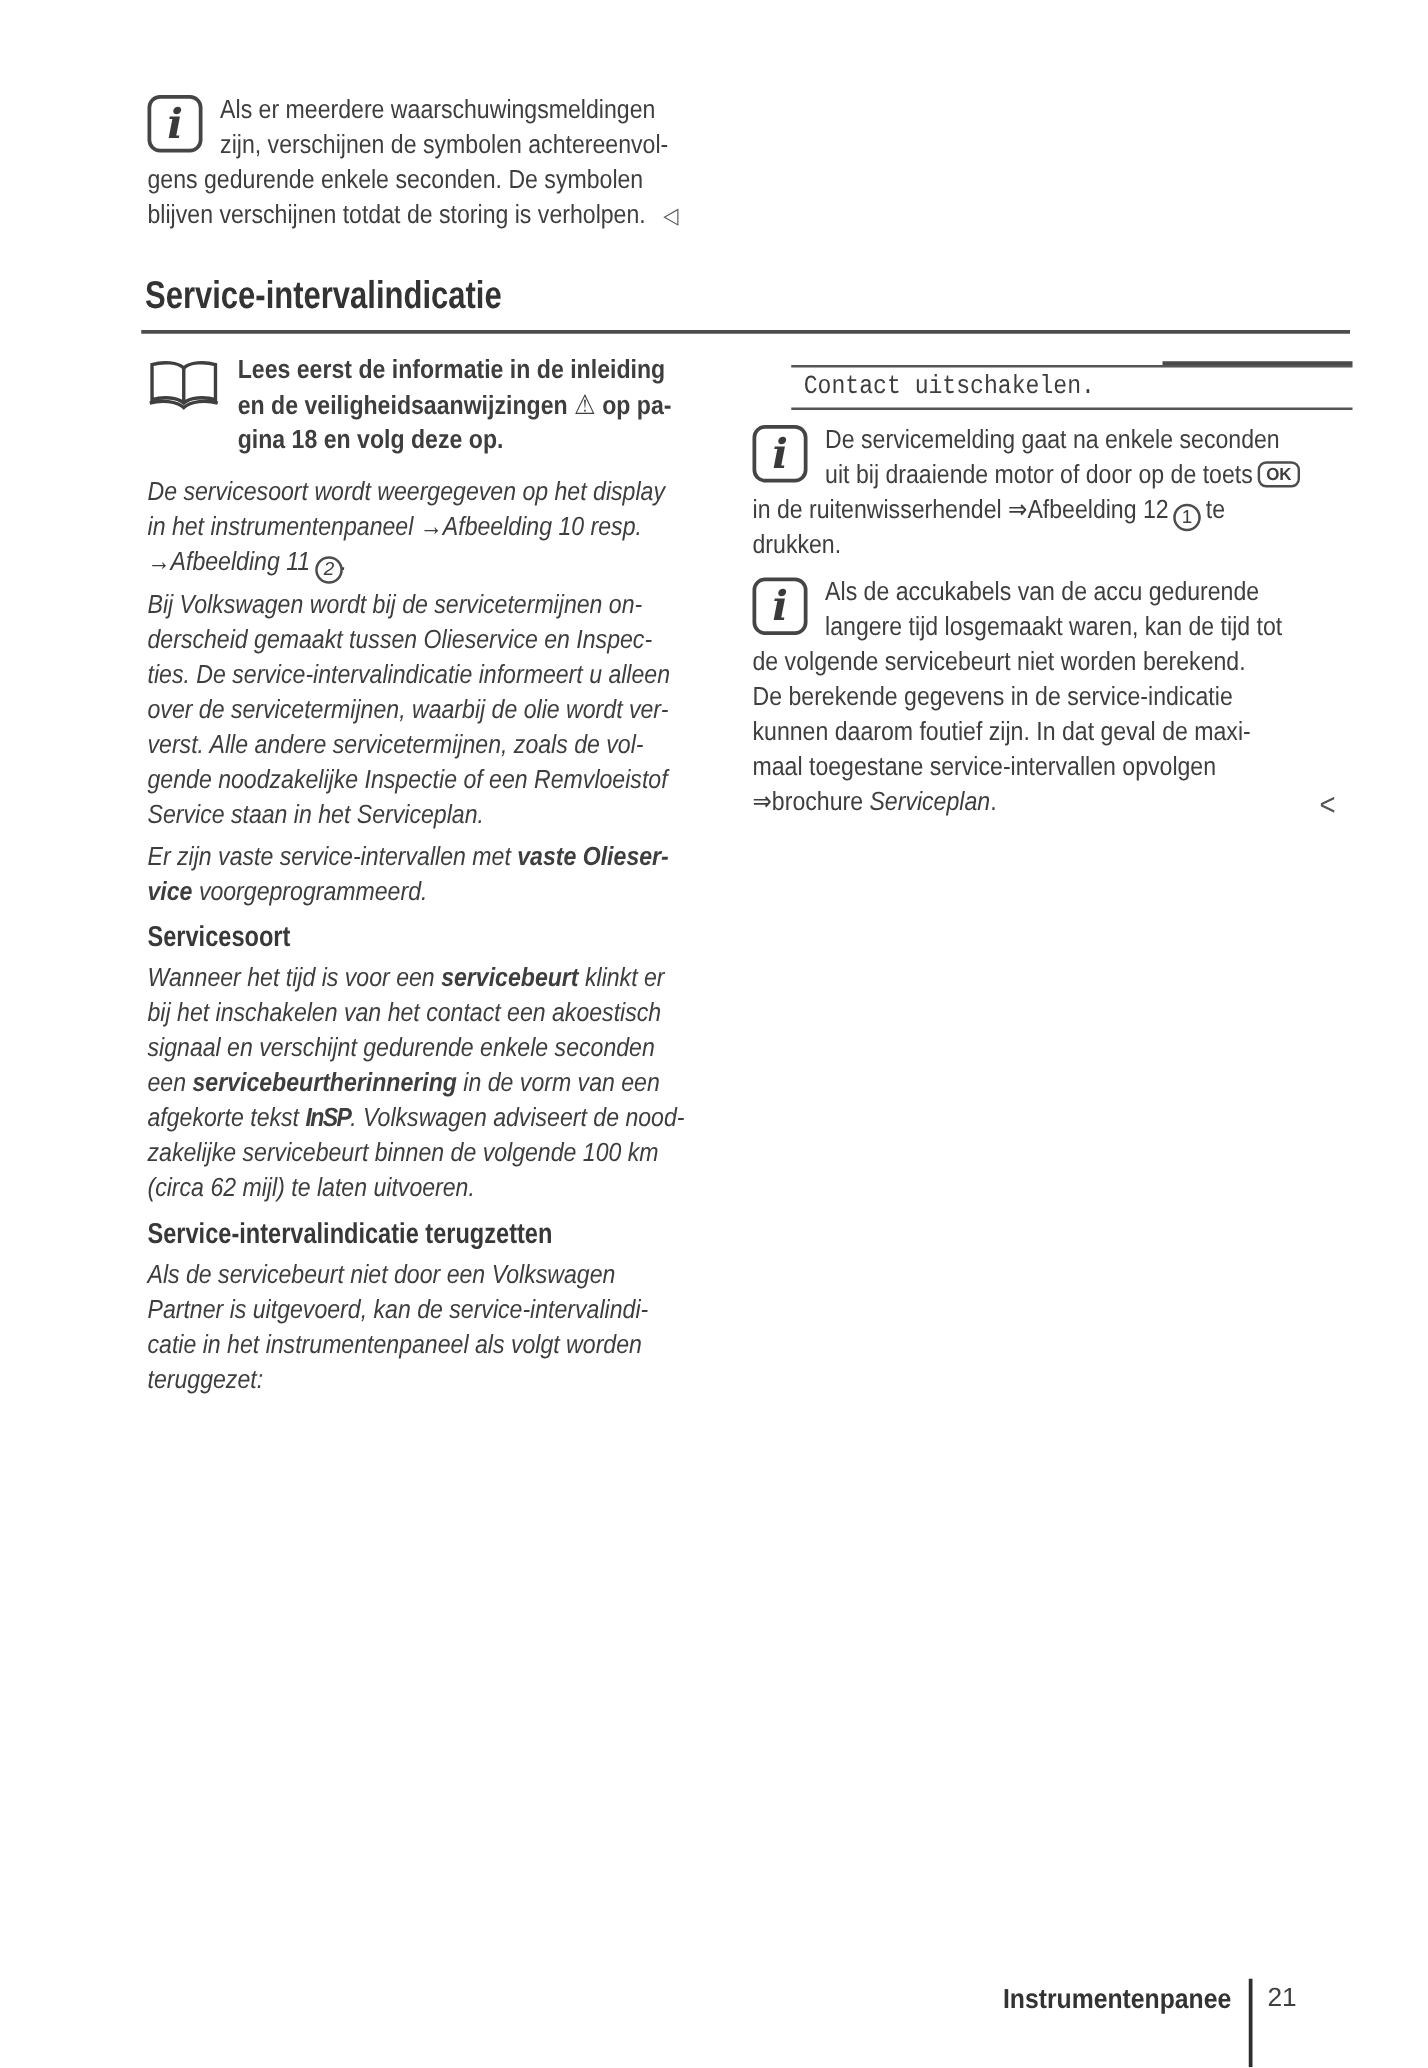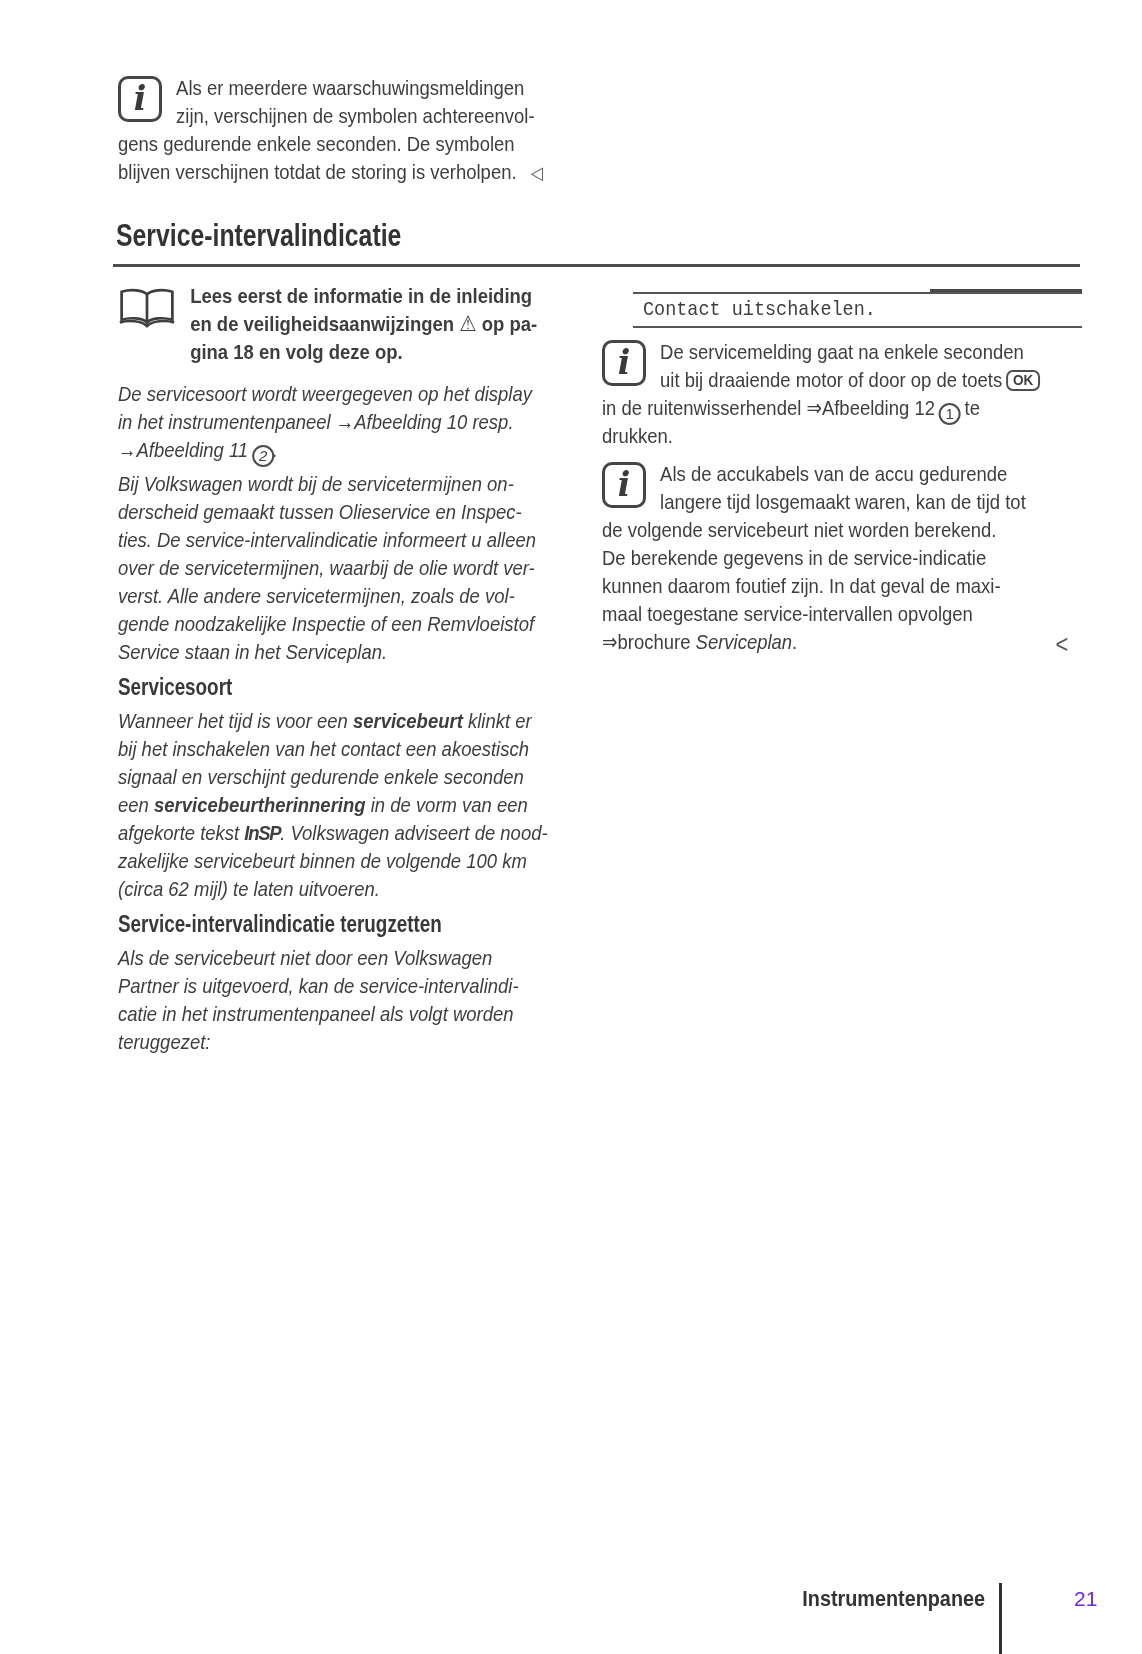--- a/index.html
+++ b/index.html
@@ -62,21 +62,21 @@
   .step-row{border-bottom:2px solid #555;padding:2px 0 2px 10px;font-family:Liberation Mono, monospace;}
   .table-artifact{position:absolute;left:328px;top:-3px;width:152px;height:3px;background:#4a4a4a;}
   .para-after-table{margin-top:12px;}
   .note{margin-top:10px;}
   .footer-chapter{
     position:absolute;left:702px;top:1586px;width:283px;text-align:right;
     font-weight:bold;font-size:22px;color:#333;
     transform:scaleX(0.9);transform-origin:100% 0;white-space:nowrap;
   }
   .footer-bar{position:absolute;left:999px;top:1583px;width:3px;height:71px;background:#2f2f2f;}
-  .footer-page{position:absolute;left:1074px;top:1587px;font-size:21px;color:#6d28d9;}
+  .footer-page{position:absolute;left:1014px;top:1587px;font-size:21px;color:#404040;}
 </style>
 </head>
 <body>
 
 <div class="page">
 
   <div class="top-note">
     <span class="info-box">
       <span class="info-glyph">i</span>
     </span>
@@ -114,20 +114,24 @@
         <div class="ln"><span>→Afbeelding 11 </span><span class="circled">2</span><span>.</span></div>
       </div>
     <div class="para">
         <div class="ln"><span>Bij Volkswagen wordt bij de servicetermijnen on-</span></div>
         <div class="ln"><span>derscheid gemaakt tussen Olieservice en Inspec-</span></div>
         <div class="ln"><span>ties. De service-intervalindicatie informeert u alleen</span></div>
         <div class="ln"><span>over de servicetermijnen, waarbij de olie wordt ver-</span></div>
         <div class="ln"><span>verst. Alle andere servicetermijnen, zoals de vol-</span></div>
         <div class="ln"><span>gende noodzakelijke Inspectie of een Remvloeistof</span></div>
         <div class="ln"><span>Service staan in het Serviceplan.</span></div>
+      </div>
+    <div class="para">
+        <div class="ln"><span>Er zijn vaste service-intervallen met </span><span class="b">vaste Olieser-</span></div>
+        <div class="ln"><span class="b">vice</span><span> voorgeprogrammeerd.</span></div>
       </div>
 
     <h3 class="subheading">Servicesoort</h3>
     <div class="para">
         <div class="ln"><span>Wanneer het tijd is voor een </span><span class="b">servicebeurt</span><span> klinkt er</span></div>
         <div class="ln"><span>bij het inschakelen van het contact een akoestisch</span></div>
         <div class="ln"><span>signaal en verschijnt gedurende enkele seconden</span></div>
         <div class="ln"><span>een </span><span class="b">servicebeurtherinnering</span><span> in de vorm van een</span></div>
         <div class="ln"><span>afgekorte tekst </span><span class="lcd">InSP</span><span>. Volkswagen adviseert de nood-</span></div>
         <div class="ln"><span>zakelijke servicebeurt binnen de volgende 100 km</span></div>

